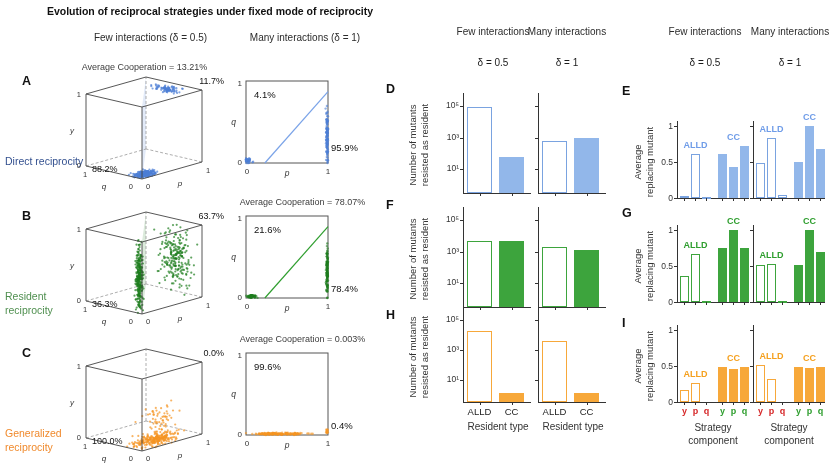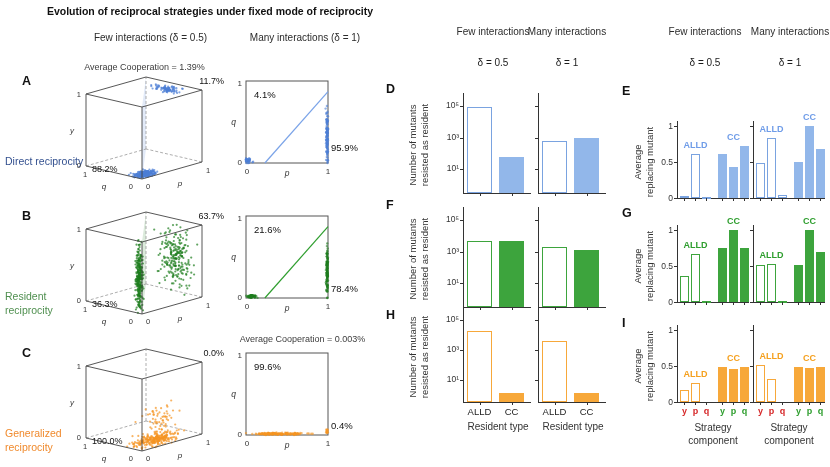--- a/index.html
+++ b/index.html
@@ -28,21 +28,21 @@
 
 <div class="figure">
 
   <div class="title" style="left:15px;top:5px;width:390px;">Evolution of reciprocal strategies under fixed mode of reciprocity</div>
   <div class="colhead" style="left:58px;top:32px;width:185px;">Few interactions (δ = 0.5)</div>
   <div class="colhead" style="left:215px;top:32px;width:180px;">Many interactions (δ = 1)</div>
 
   <div class="lrow" id="rowA">
     <div class="pl">A</div>
     <div class="rlabel" style="color: rgb(51, 80, 143);">Direct reciprocity</div>
-    <div class="cube-sub">Average Cooperation = 1.39%</div>
+    <div class="cube-sub">Average Cooperation = 13.21%</div>
     <svg class="cube-svg" width="172" height="118" viewBox="0 0 172 118">
         <polygon points="84,104 88,74 88,2 84,32" fill="#4d7fd6" opacity="0.16"></polygon>
         <line x1="28" y1="91" x2="88" y2="74" stroke="#999" stroke-width="0.8" stroke-dasharray="3 2"></line>
         <line x1="144" y1="87" x2="88" y2="74" stroke="#999" stroke-width="0.8" stroke-dasharray="3 2"></line>
         <line x1="88" y1="74" x2="88" y2="2" stroke="#999" stroke-width="0.8" stroke-dasharray="3 2"></line>
         <circle cx="92.8" cy="97.8" r="1.1" fill="#4d7fd6" opacity="0.7"></circle>
         <circle cx="95.2" cy="96.4" r="1.1" fill="#4d7fd6" opacity="0.7"></circle>
         <circle cx="78.8" cy="99.5" r="1.1" fill="#4d7fd6" opacity="0.7"></circle>
         <circle cx="83.6" cy="101.7" r="1.1" fill="#4d7fd6" opacity="0.7"></circle>
         <circle cx="88.1" cy="100.2" r="1.1" fill="#4d7fd6" opacity="0.7"></circle>
@@ -1098,20 +1098,21 @@
         <text x="16" y="58" text-anchor="end" font-size="8" fill="#333" font-family="Liberation Sans, sans-serif" font-style="italic">y</text>
         <text x="25" y="102" text-anchor="start" font-size="7.5" fill="#333" font-family="Liberation Sans, sans-serif">1</text>
         <text x="75" y="114" text-anchor="end" font-size="7.5" fill="#333" font-family="Liberation Sans, sans-serif">0</text>
         <text x="46" y="114" text-anchor="middle" font-size="8" fill="#333" font-family="Liberation Sans, sans-serif" font-style="italic">q</text>
         <text x="88" y="114" text-anchor="start" font-size="7.5" fill="#333" font-family="Liberation Sans, sans-serif">0</text>
         <text x="148" y="98" text-anchor="start" font-size="7.5" fill="#333" font-family="Liberation Sans, sans-serif">1</text>
         <text x="122" y="111" text-anchor="middle" font-size="8" fill="#333" font-family="Liberation Sans, sans-serif" font-style="italic">p</text>
         <text x="166" y="9" text-anchor="end" font-size="9" fill="#111" font-family="Liberation Sans, sans-serif">63.7%</text>
         <text x="34" y="97" text-anchor="start" font-size="9" fill="#111" font-family="Liberation Sans, sans-serif">36.3%</text>
       </svg>
+    <div class="sq-sub">Average Cooperation = 78.07%</div>
     <svg class="sq-svg" width="150" height="106" viewBox="0 0 150 106">
         <rect x="18" y="6" width="82" height="82" fill="none" stroke="#555" stroke-width="1"></rect>
         <line x1="36.86" y1="88" x2="100" y2="16.66" stroke="#2e9e2e" stroke-width="1.2"></line>
         <circle cx="21.5" cy="86.9" r="1.2" fill="#1e7d1e" opacity="0.6"></circle>
         <circle cx="22.7" cy="86.4" r="1.2" fill="#1e7d1e" opacity="0.6"></circle>
         <circle cx="22.5" cy="87.6" r="1.2" fill="#1e7d1e" opacity="0.6"></circle>
         <circle cx="24.1" cy="85.8" r="1.2" fill="#1e7d1e" opacity="0.6"></circle>
         <circle cx="21.5" cy="86.9" r="1.2" fill="#1e7d1e" opacity="0.6"></circle>
         <circle cx="24.3" cy="85.7" r="1.2" fill="#1e7d1e" opacity="0.6"></circle>
         <circle cx="22.9" cy="86.9" r="1.2" fill="#1e7d1e" opacity="0.6"></circle>

